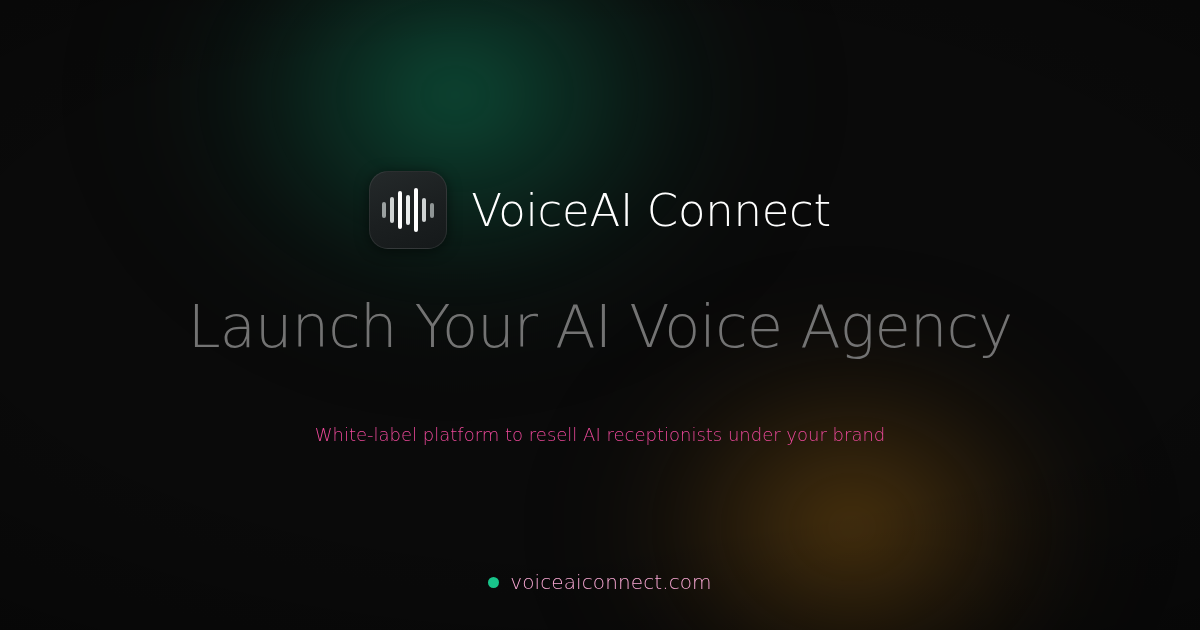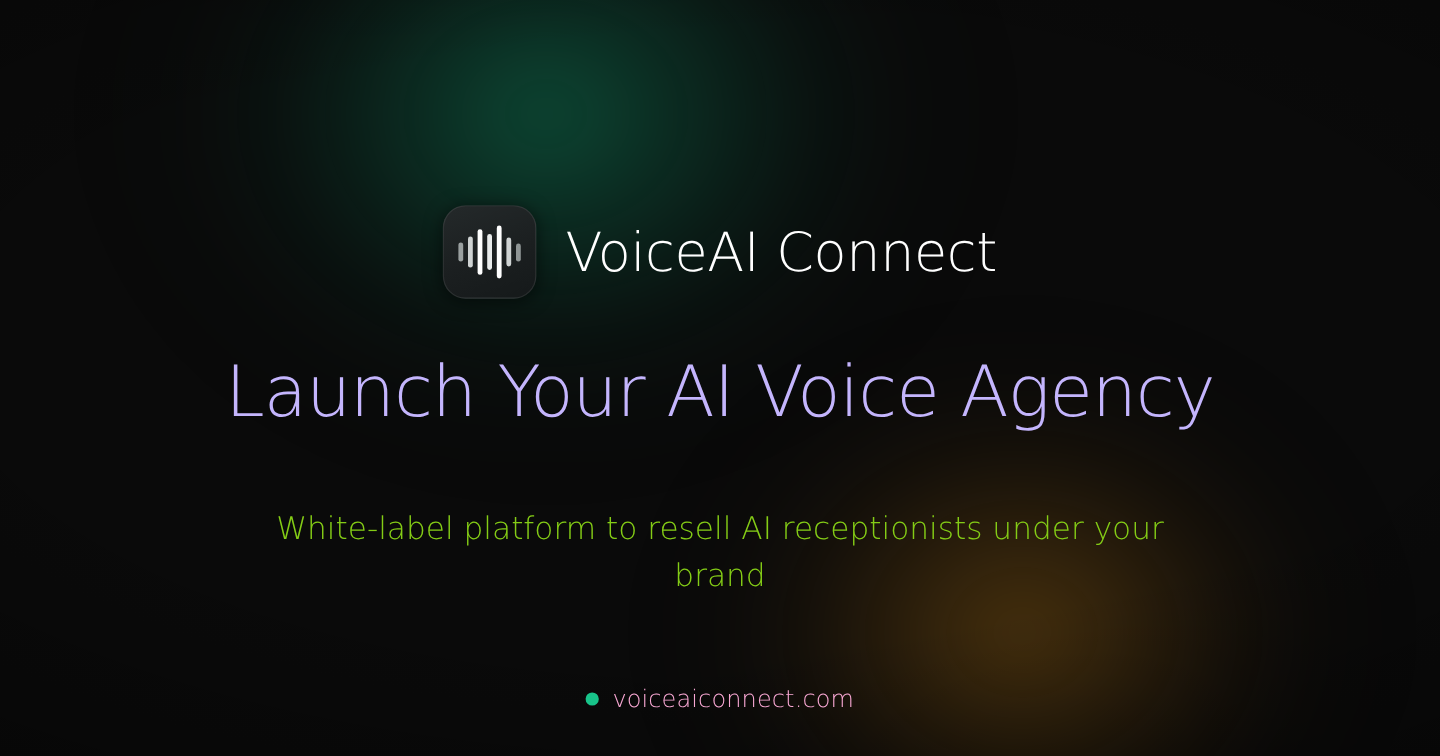--- a/index.html
+++ b/index.html
@@ -128,33 +128,33 @@
     letter-spacing: -0.3px;
     line-height: 1;
     white-space: nowrap;
   }
 
   
   .headline {
     margin-top: 46px;
     font-size: 59px;
     font-weight: 300;
-    color: #c4b5fd;
+    color: #737373;
     letter-spacing: -0.8px;
     line-height: 1.08;
     text-align: center;
     white-space: nowrap;
   }
 
   
   .subtitle {
     margin-top: 24px;
-    font-size: 26px;
-    font-weight: 300;
-    color: #84cc16;
+    font-size: 18px;
+    font-weight: 300;
+    color: #ec4899;
     line-height: 1.48;
     text-align: center;
     max-width: 760px;
   }
 
   
   .footer {
     position: absolute;
     left: 0;
     right: 0;

